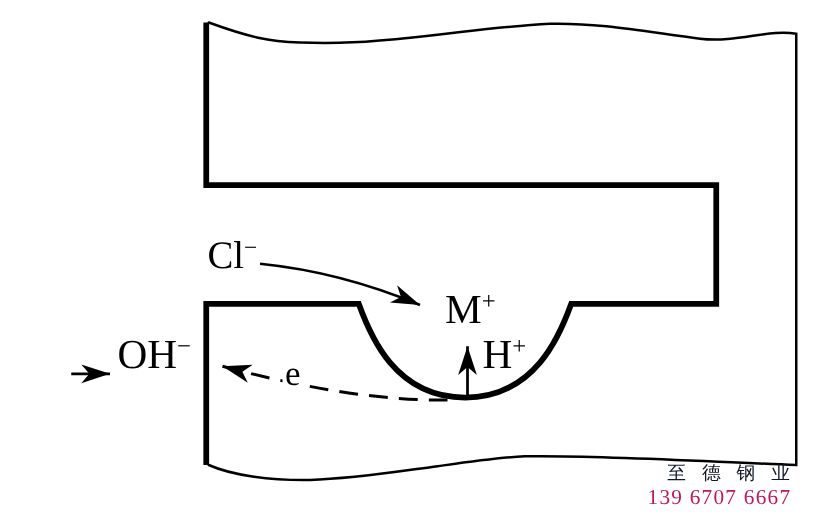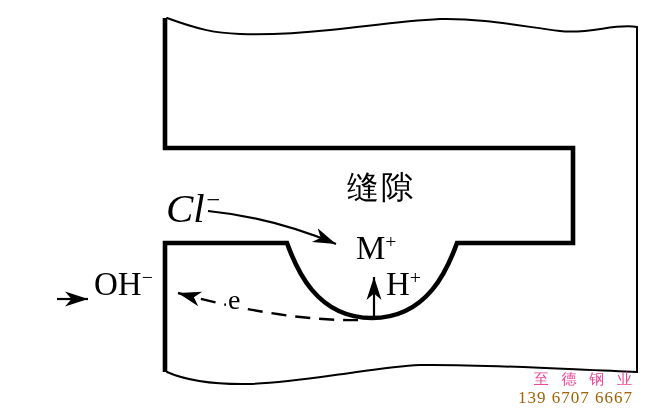--- a/index.html
+++ b/index.html
@@ -16,21 +16,21 @@
   .stroke-dashed{ fill:none; stroke:var(--line); stroke-width:2.4; stroke-dasharray:15 9; }
   .arrowhead { fill:var(--line); }
   .lbl {
     position:absolute; color:#000; line-height:1; white-space:nowrap;
     font-family:"Liberation Serif", serif;
   }
   .sup { font-size:0.60em; vertical-align:0.55em; }
   .sub { font-size:0.60em; vertical-align:-0.18em; }
   .lbl-o2  { left:19px;  top:275px; font-size:33px; }
   .lbl-oh  { left:94px;  top:268px; font-size:33px; }
-  .lbl-cl  { left:166px; top:188px; font-size:41px;font-style:italic; }
+  .lbl-cl  { left:166px; top:188px; font-size:31px; }
   .lbl-crevice { left:347px; top:171px; font-size:32px; letter-spacing:2px; }
   .lbl-m   { left:356px; top:232px; font-size:33px; }
   .lbl-h   { left:386px; top:268px; font-size:33px; }
   .lbl-e   { left:226px; top:286px; font-size:28px; background:#fff; padding:0 2px; }
   .watermark {
     position:absolute; right:20px; top:371px; text-align:right; line-height:1.15;
   }
   .watermark .wm-company { font-size:15px; word-spacing:7px; letter-spacing:1px; }
   .watermark .wm-phone   { font-size:17px; letter-spacing:1px; }
 </style>
@@ -71,26 +71,25 @@
     <path class="stroke-dashed" marker-end="url(#dart)" d="M358,320 C312,321 248,312 178,293"></path>
 
     <path class="stroke-arrow" marker-end="url(#dart)" d="M374,317 L374,277"></path>
   </svg>
 
 
   <div class="lbl lbl-oh"><span>OH</span><span class="sup">−</span></div>
 
   <div class="lbl lbl-cl"><span>Cl</span><span class="sup">−</span></div>
 
-  <div class="lbl lbl-crevice">缝隙</div>
 
   <div class="lbl lbl-m"><span>M</span><span class="sup">+</span></div>
 
   <div class="lbl lbl-h"><span>H</span><span class="sup">+</span></div>
 
   <div class="lbl lbl-e">e</div>
 
   <div class="watermark">
-    <div class="wm-company" style="color: #ec4899; text-align: right;">至 德 钢 业</div>
-    <div class="wm-phone" style="color: #a16207; font-family: Liberation Serif, serif;">139 6707 6667</div>
+    <div class="wm-company" style="color: #0f172a; text-align: right;">至 德 钢 业</div>
+    <div class="wm-phone" style="color: #be185d; font-family: Liberation Serif, serif;">139 6707 6667</div>
   </div>
 
 </div>
 
 </body></html>

